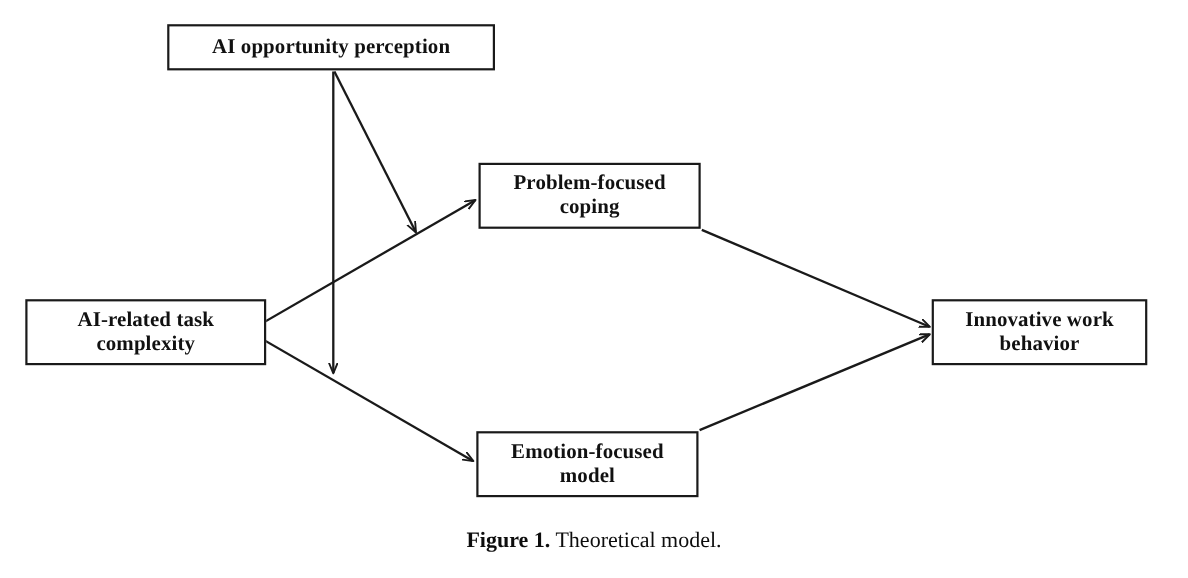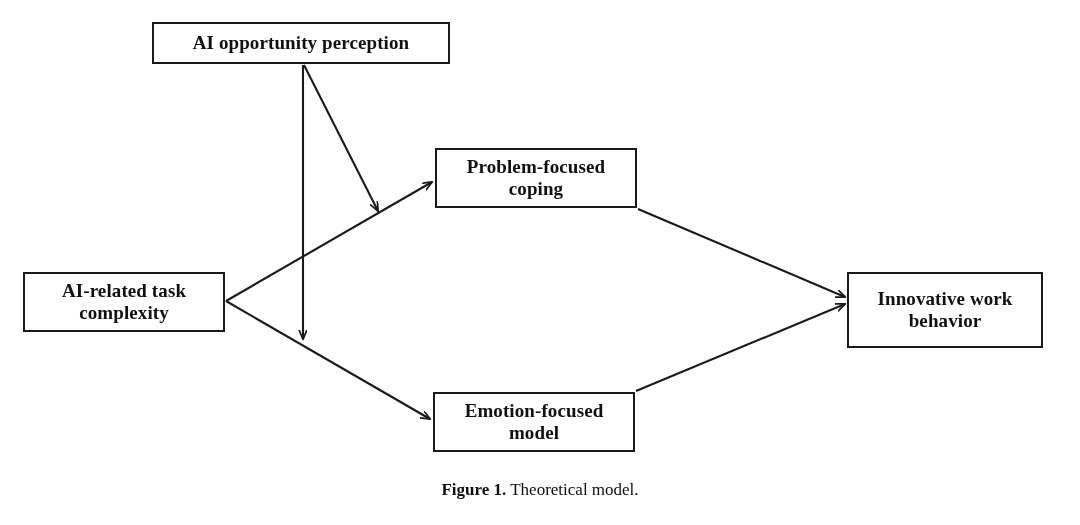--- a/index.html
+++ b/index.html
@@ -47,39 +47,39 @@
     line-height: 1.18;
     color: #111111;
     letter-spacing: 0.1px;
     padding: 0 6px;
     white-space: pre-line;
   }
   #node-ai-opportunity-perception {
     left: 152px; top: 22px; width: 298px; height: 42px;
   }
   #node-ai-related-task-complexity {
-    left: 23px; top: 272px; width: 202px; height: 60px;
+    left: 23px; top: 272px; width: 219px; height: 60px;
   }
   #node-problem-focused-coping {
     left: 435px; top: 148px; width: 202px; height: 60px; text-align: center;
   }
   #node-emotion-focused-coping {
     left: 433px; top: 392px; width: 202px; height: 60px;
   }
   #node-innovative-work-behavior {
-    left: 847px; top: 272px; width: 196px; height: 76px;
+    left: 847px; top: 272px; width: 196px; height: 60px;
   }
   #figure-caption {
     position: absolute;
     left: 0;
     top: 480px;
     width: 1080px;
     text-align: center;
     font-family: "Liberation Serif", "DejaVu Serif", serif;
-    font-size: 17px;
+    font-size: 20px;
     color: #0d0d0d;
     z-index: 4;
   }
   #figure-caption .caption-bold {
     font-weight: bold;
   }
   #figure-caption .caption-text {
     font-weight: normal;
   }
 </style>

